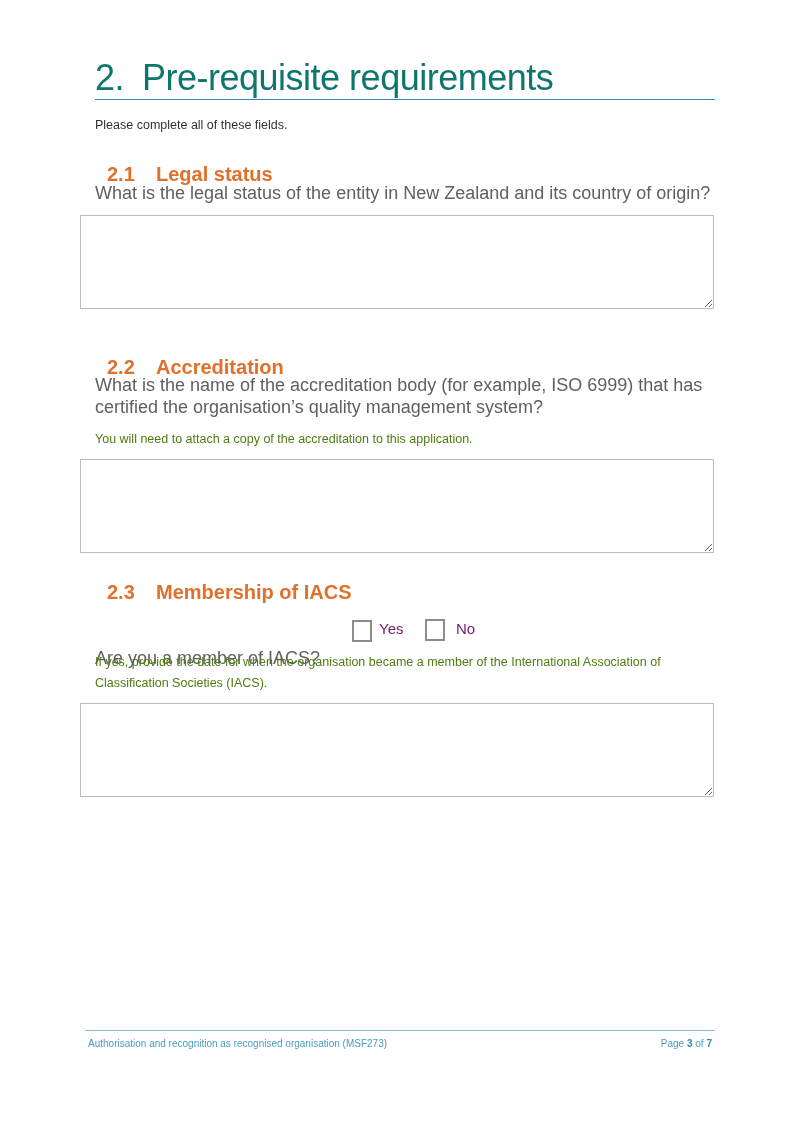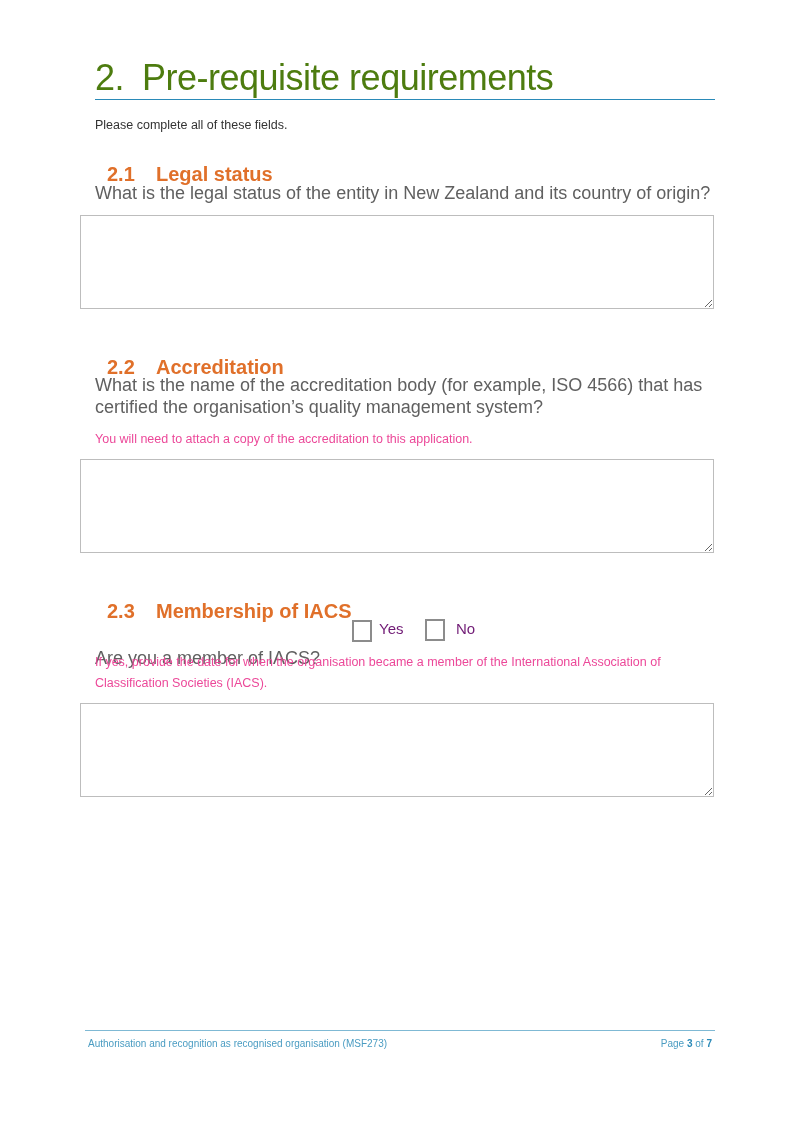--- a/index.html
+++ b/index.html
@@ -2,42 +2,42 @@
 <html><head>
 <meta charset="utf-8">
 <style>
   html, body { margin: 0; padding: 0; }
   body {
     width: 800px; height: 1130px; background: #ffffff; position: relative;
     font-family: "Liberation Sans", sans-serif; color: #555555; overflow: hidden;
   }
   .page-title {
     position: absolute; left: 95px; top: 56px; margin: 0;
-    font-size: 36px; font-weight: normal; color: #4d7c0f; letter-spacing: -0.5px;
+    font-size: 36px; font-weight: normal; color: #0f766e; letter-spacing: -0.5px;
     line-height: 44px;
   }
   .page-title .num { margin-right: 18px; }
   .title-rule {
     position: absolute; left: 95px; top: 99px; width: 620px; height: 0;
     border-top: 1.5px solid #2a8ab8;
   }
   .intro {
     position: absolute; left: 95px; top: 118px; font-size: 12.5px; color: #333;
   }
   .section-heading {
     position: absolute; left: 95px; margin: 12px; font-size: 20px; font-weight: bold;
     color: #e0702a; line-height: 24px;
   }
   .section-heading .num { display: inline-block; width: 49px; }
   .question {
     position: absolute; left: 95px; font-size: 18px; color: #606060; line-height: 22px;
     width: 620px;
   }
   .note {
-    position: absolute; left: 95px; font-size: 12.5px; color: #ec4899; line-height: 21px;
+    position: absolute; left: 95px; font-size: 12.5px; color: #4d7c0f; line-height: 21px;
     width: 620px;
   }
   .answer-box {
     position: absolute; left: 80px; width: 634px; height: 94px;
     border: 1px solid #bdbdbd; background: #fff; box-sizing: border-box;
   }
   .checkbox {
     position: absolute; width: 20px; height: 22px; box-sizing: border-box;
     border: 2px solid #8c8c8c; background: #fff;
   }
@@ -64,25 +64,25 @@
 
 <h2 class="section-heading" style="top:150px;">
   <span class="num">2.1</span><span>Legal status</span>
 </h2>
 <div class="question" style="top:182px;">What is the legal status of the entity in New Zealand and its country of origin?</div>
 <textarea class="answer-box" style="top: 215px;"></textarea>
 
 <h2 class="section-heading" style="top:343px;">
   <span class="num">2.2</span><span>Accreditation</span>
 </h2>
-<div class="question" style="top:374px;">What is the name of the accreditation body (for example, ISO 4566) that has certified the organisation’s quality management system?</div>
+<div class="question" style="top:374px;">What is the name of the accreditation body (for example, ISO 6999) that has certified the organisation’s quality management system?</div>
 <div class="note" style="top:429px;">You will need to attach a copy of the accreditation to this application.</div>
 <textarea class="answer-box" style="top: 459px;"></textarea>
 
-<h2 class="section-heading" style="top:587px;">
+<h2 class="section-heading" style="top:568px;">
   <span class="num">2.3</span><span>Membership of IACS</span>
 </h2>
 <div class="question" style="top:618px; width:240px;margin-top:29px;">Are you a member of IACS?</div>
 
 <div class="checkbox" style="left:352px; top:620px;"></div>
 <span class="cb-label" style="left:379px; top:620px;">Yes</span>
 <div class="checkbox" style="left:425px; top:619px;"></div>
 <span class="cb-label" style="left:456px; top:620px;">No</span>
 
 <div class="note" style="top:652px;">If yes, provide the date for when the organisation became a member of the International Association of Classification Societies (IACS).</div>

